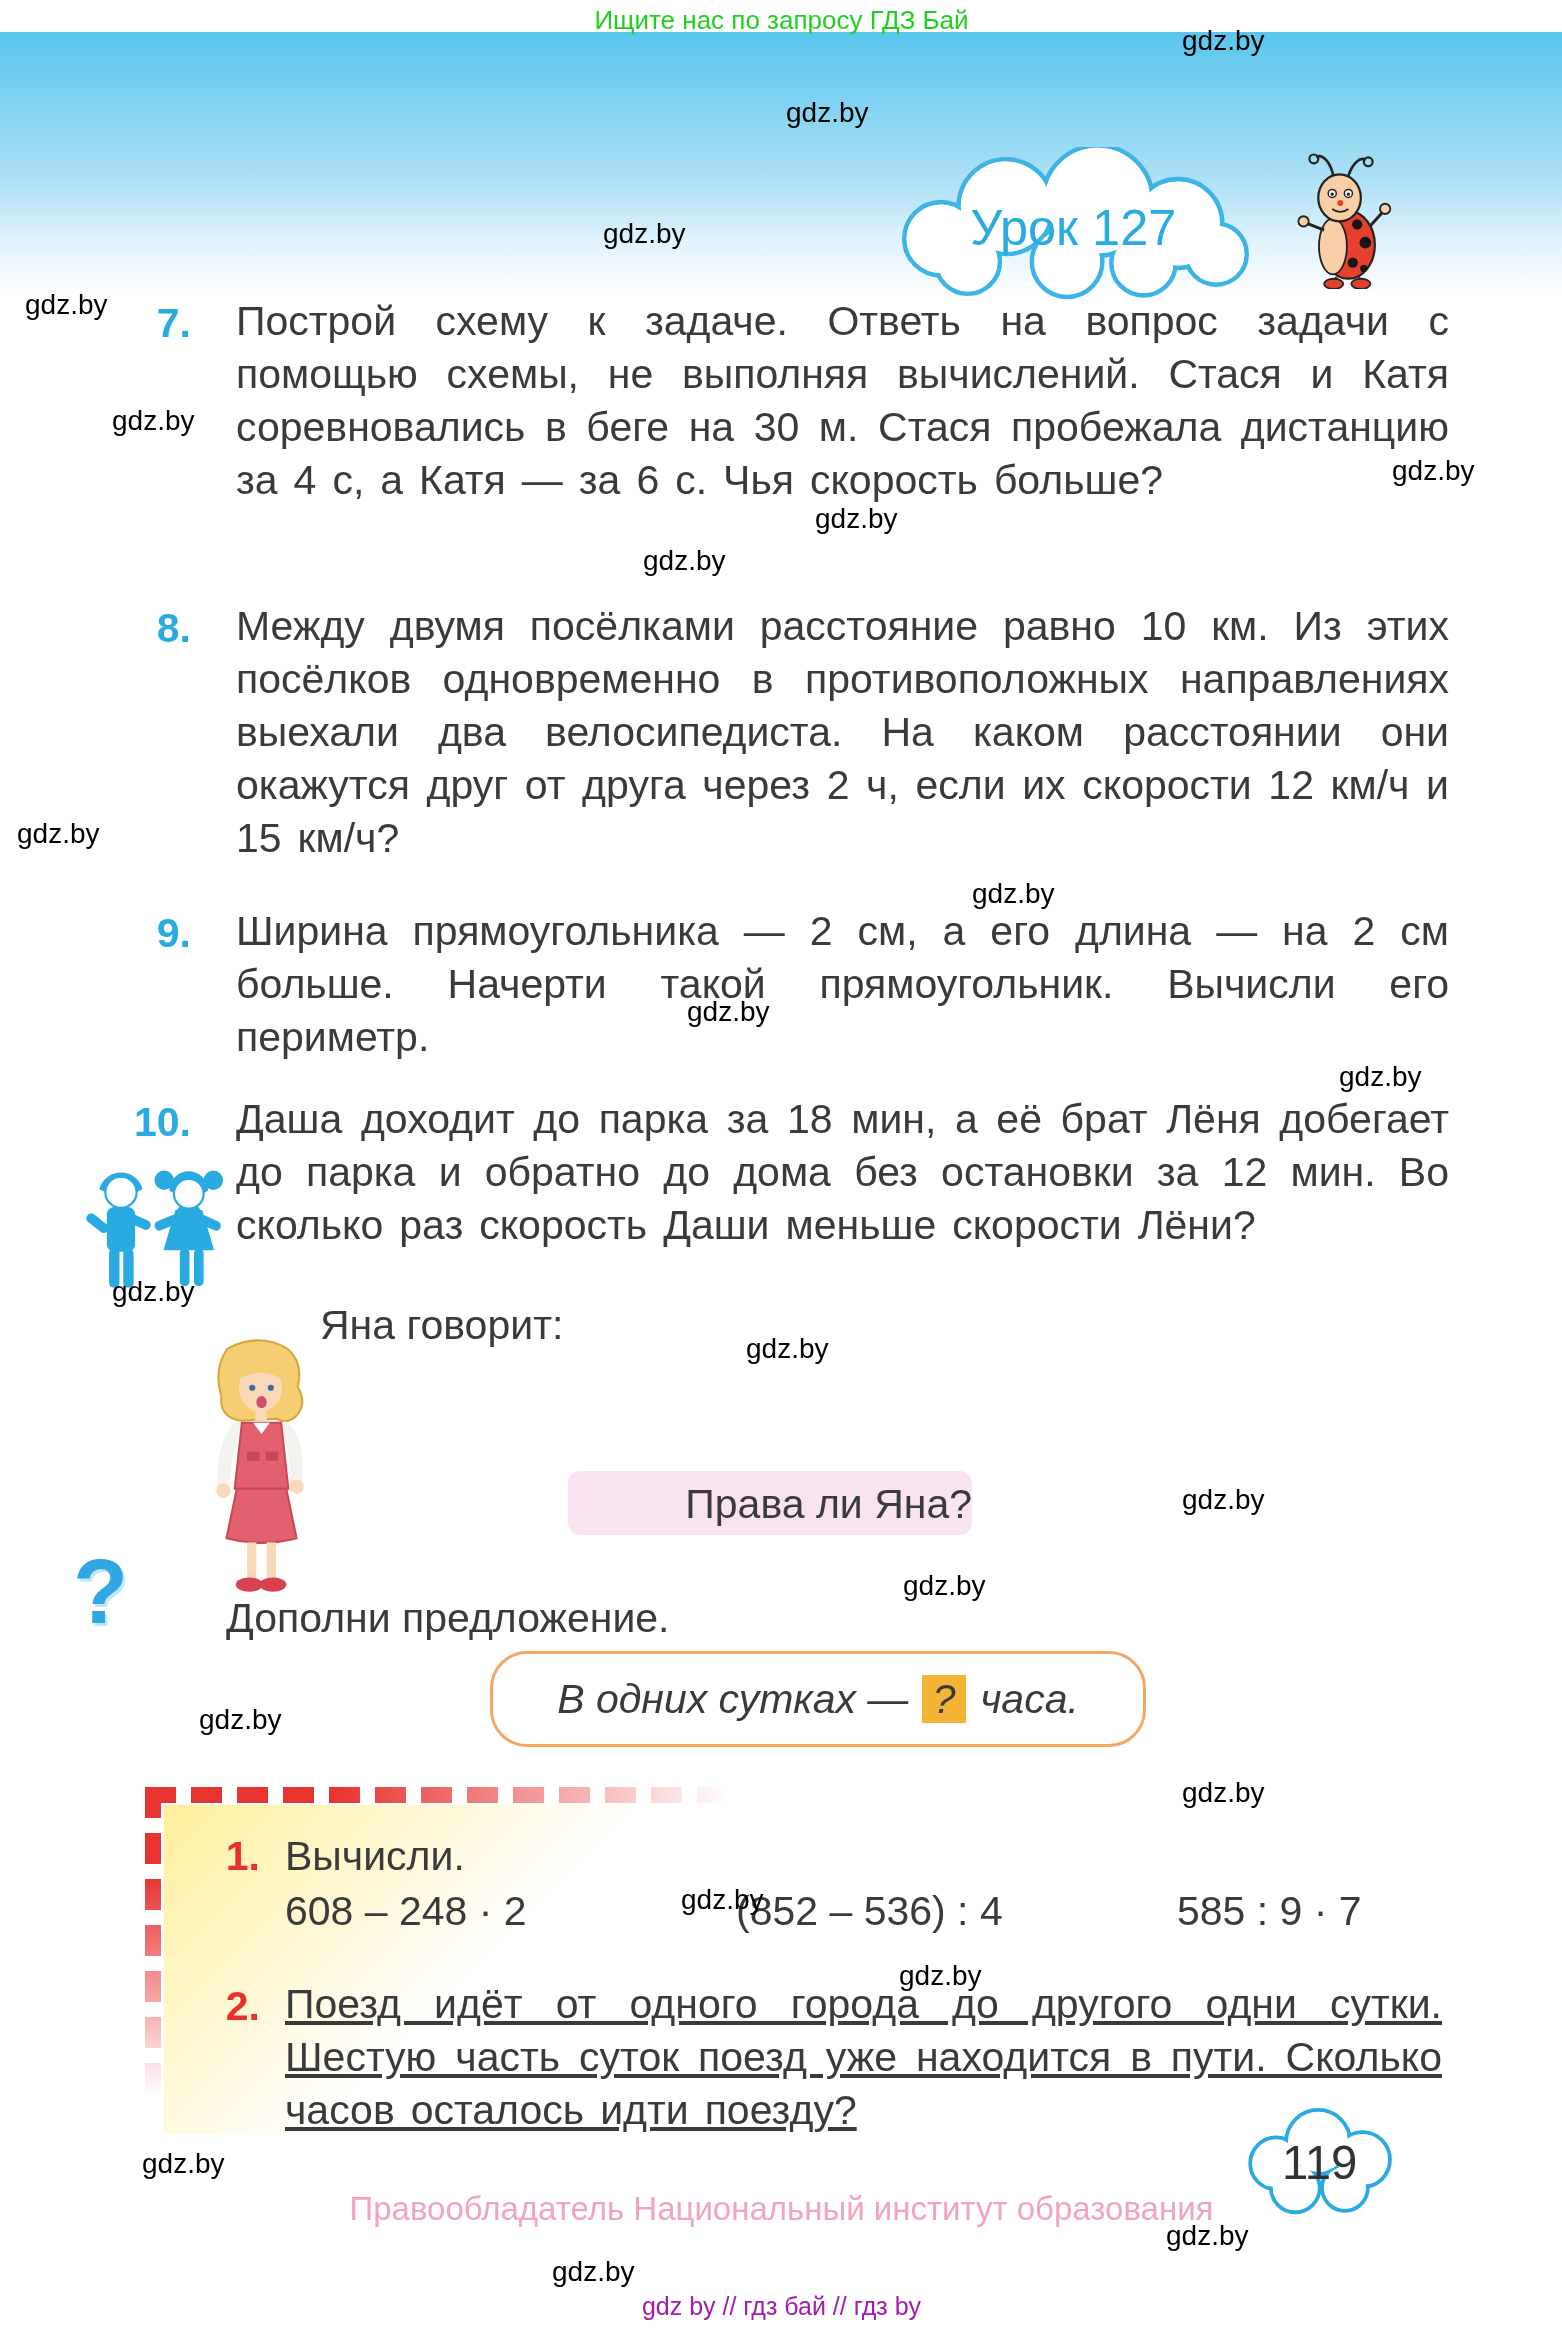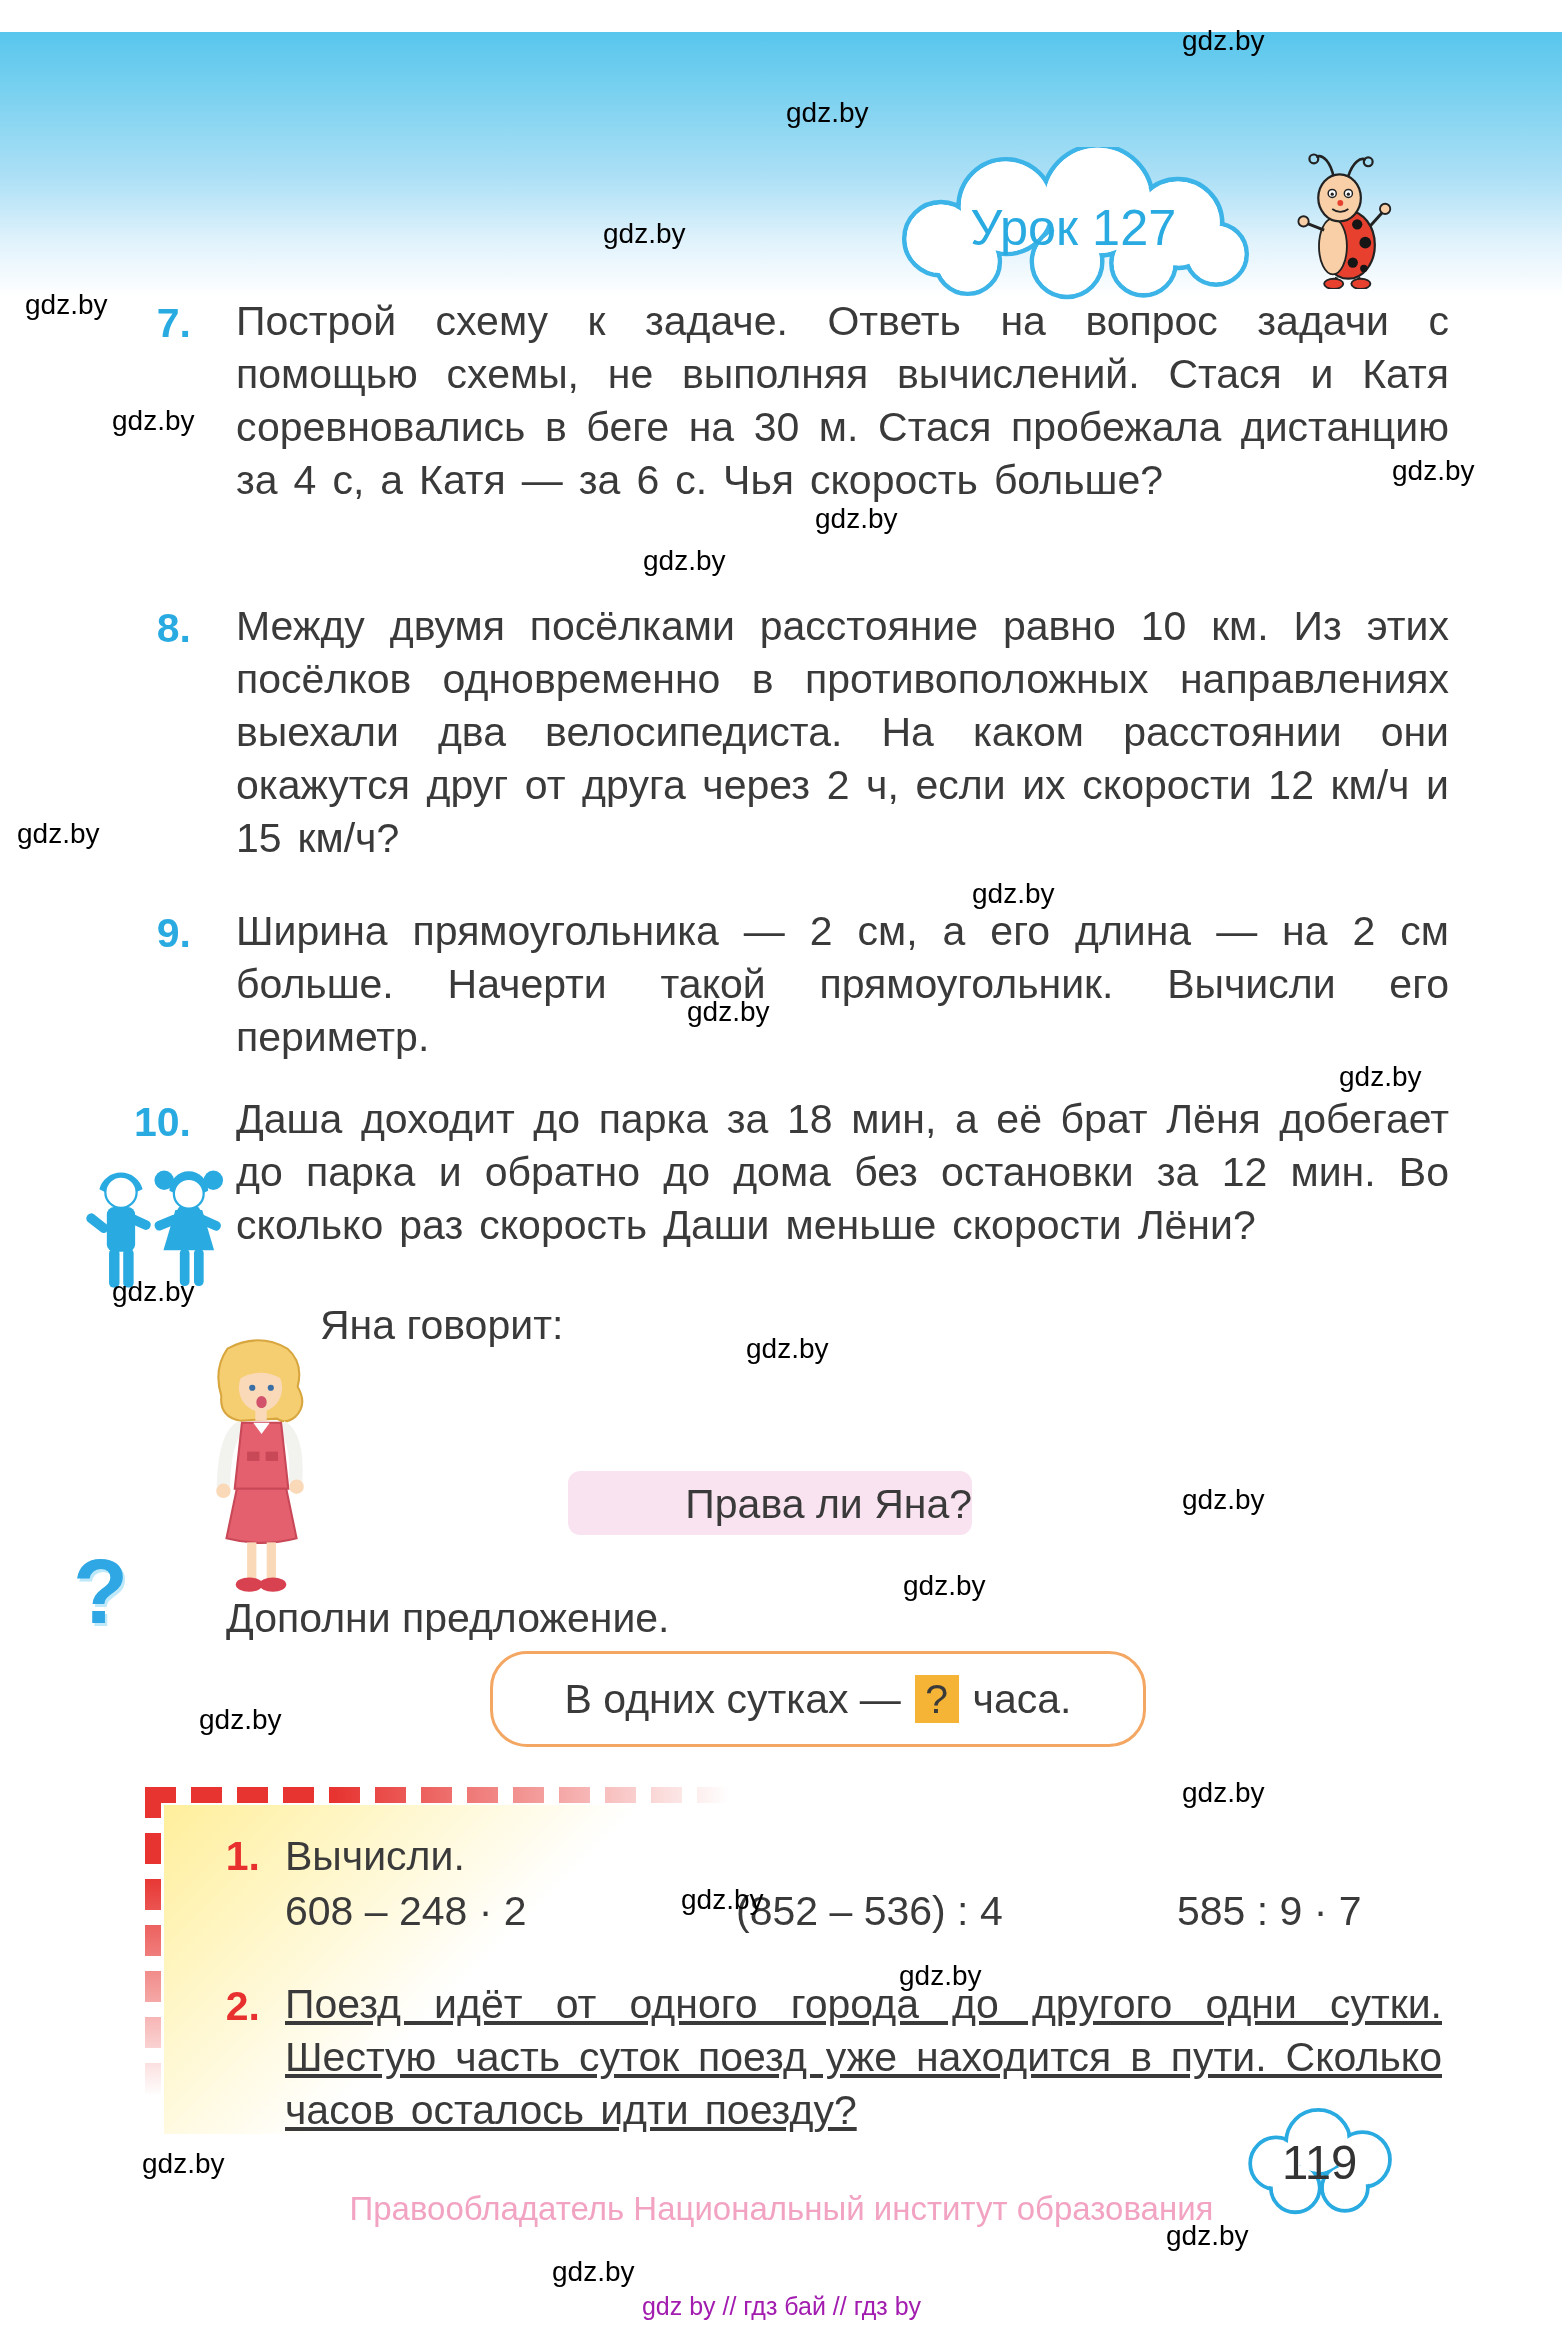--- a/index.html
+++ b/index.html
@@ -50,20 +50,21 @@
     position:absolute;left:73px;top:1547px;
     font-size:90px;font-weight:bold;color:#2EA7E4;
     text-shadow:2.3px 3.1px 0 #BFE8F8;line-height:1;
   }
   .prompt{position:absolute;left:226px;top:1595px;font-size:41px;}
   .sentence-box{
     position:absolute;left:490px;top:1651px;width:656px;height:96px;
     background:#ffffff;border:3.8px solid #F3A763;border-radius:37px;
     box-sizing:border-box;display:flex;align-items:center;justify-content:center;gap:13.8px;
     font-size:41px;
+    font-style:italic;
   }
   .answer{
     background:#F6B437;color:#3A3A3A;padding:0.8px 10.7px;display:inline-block;
   }
   .dash-h{
     position:absolute;left:145px;top:1787px;width:635px;height:16px;
     background:repeating-linear-gradient(to right,#E73431 0 31px,transparent 31px 46px);
   }
   .dash-h::after{
     content:"";position:absolute;inset:0;
@@ -100,20 +101,21 @@
     position:absolute;top:2292px;left:0;width:100%;text-align:center;
     font-size:25px;color:#a21caf;
   }
 </style>
 </head>
 <body>
 
 <div class="page">
 
   <div class="sky"></div>
+  <div class="promo">Ищите нас по запросу ГДЗ Бай</div>
 
   <svg class="lesson-cloud" viewBox="0 0 505 200">
     <g stroke="#3CB4E8" stroke-width="6" fill="#ffffff">
       <circle cx="85" cy="120" r="48"></circle>
         <circle cx="170" cy="78" r="62"></circle>
       <circle cx="290" cy="70" r="72"></circle>
         <circle cx="395" cy="100" r="58"></circle>
       <circle cx="445" cy="140" r="40"></circle>
         <circle cx="120" cy="150" r="42"></circle>
       <circle cx="250" cy="150" r="46"></circle>

